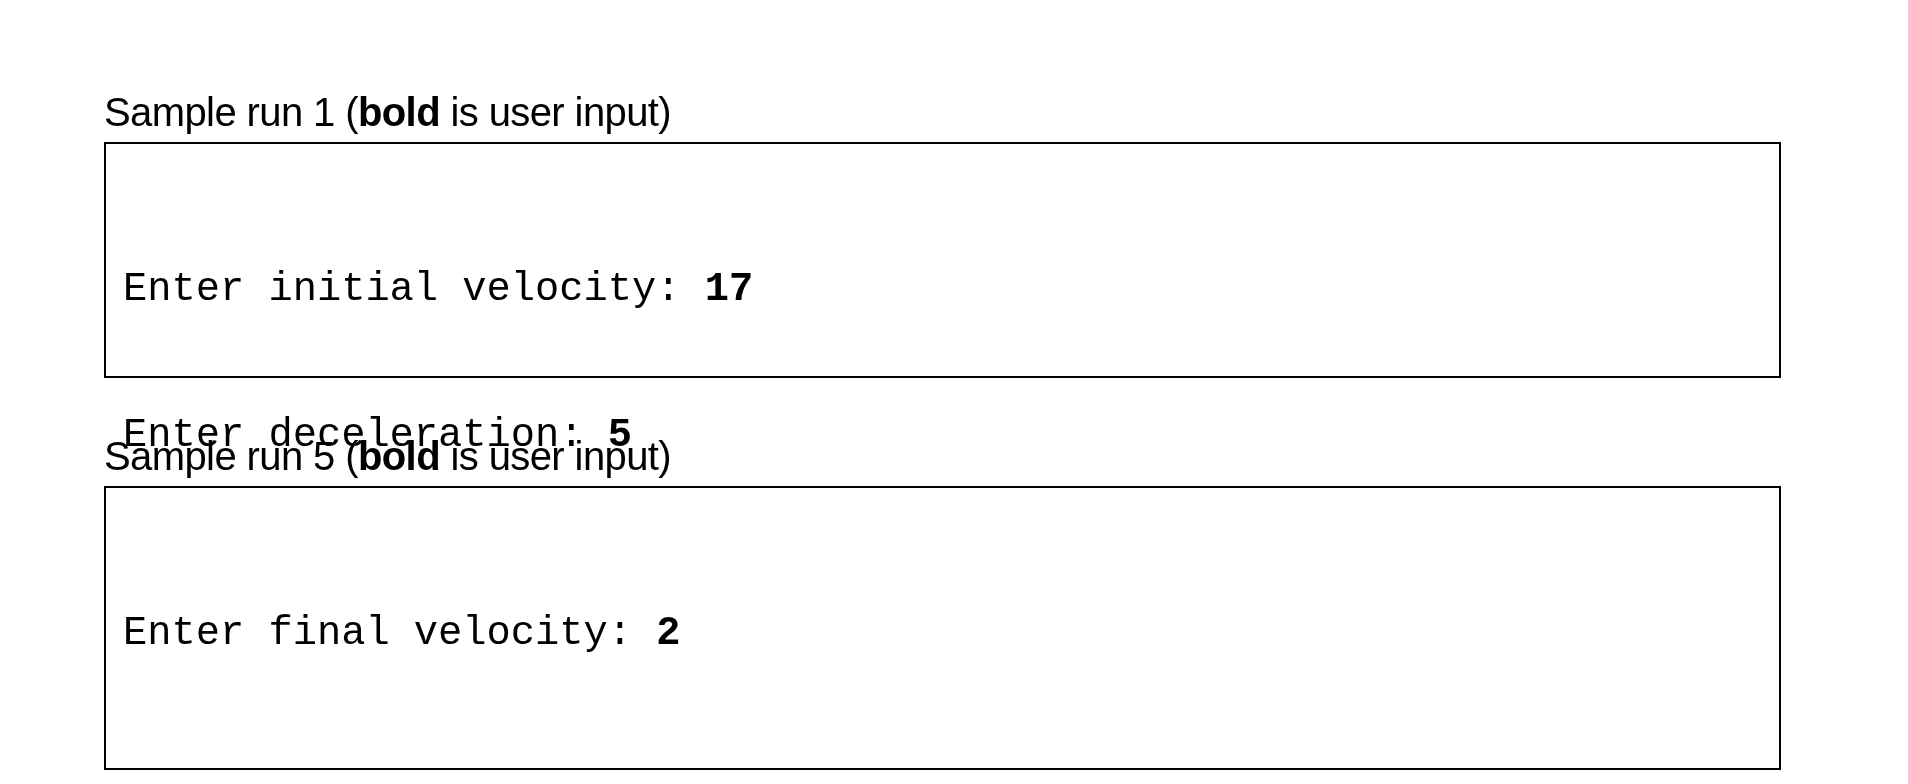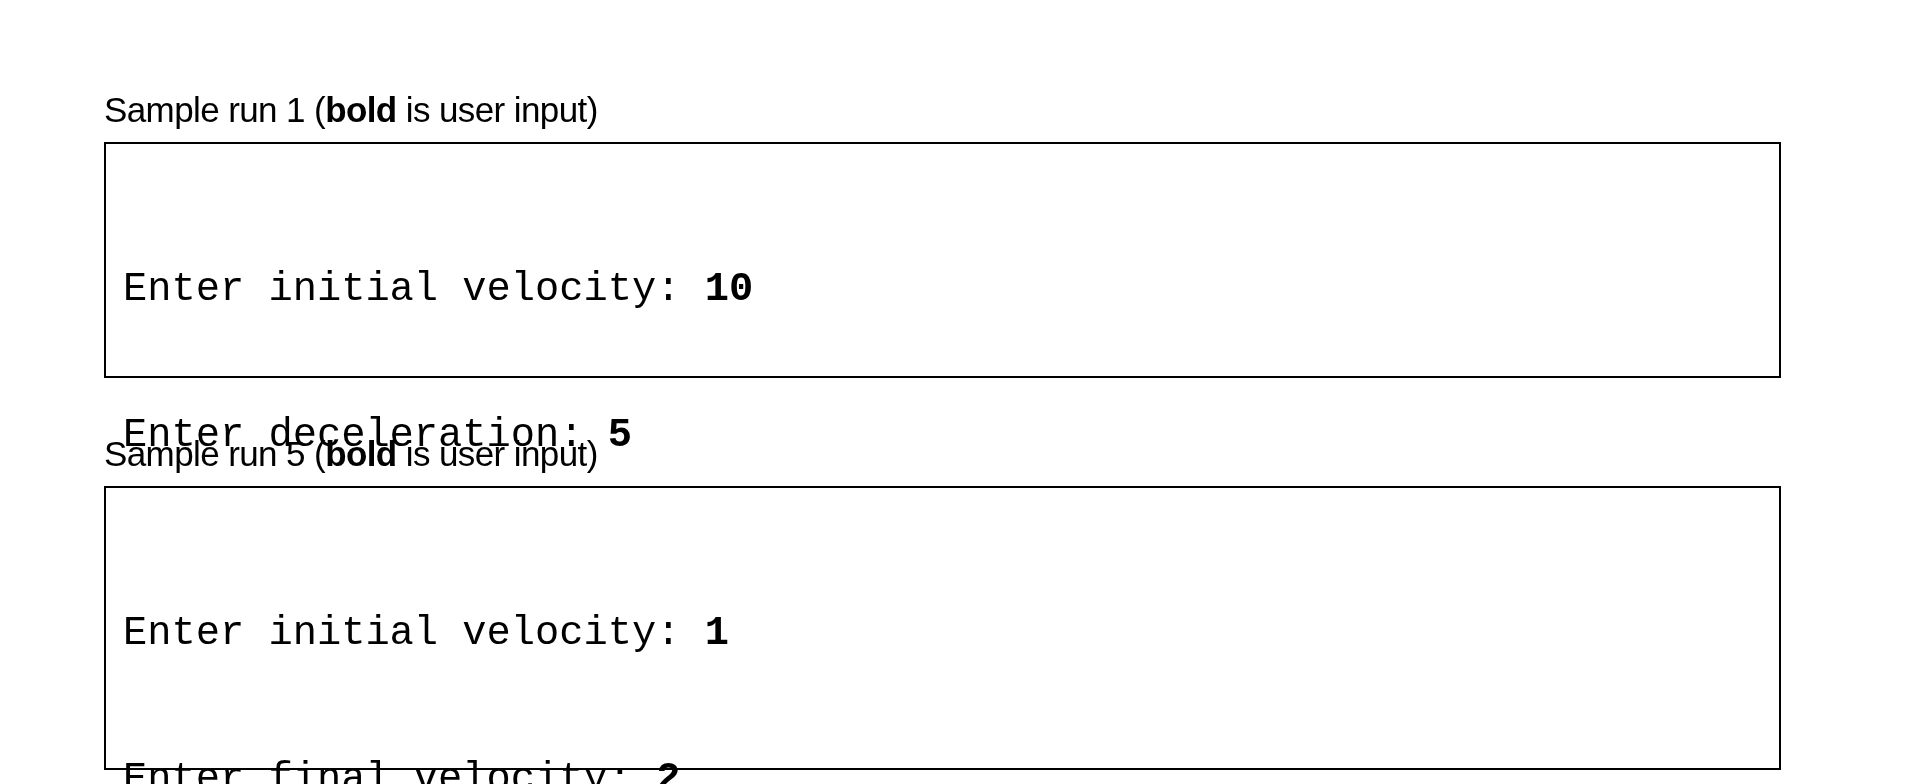--- a/index.html
+++ b/index.html
@@ -11,21 +11,21 @@
       width: 1908px;
       height: 784px;
       position: relative;
       overflow: hidden;
       color: #000000;
     }
     .heading {
       position: absolute;
       left: 104px;
       font-family: "Liberation Sans", sans-serif;
-      font-size: 35px;
+      font-size: 40px;
       line-height: 1;
       white-space: nowrap;
       letter-spacing: -0.6px;
     }
     .heading b { font-weight: bold; }
     .run-box {
       position: absolute;
       left: 104px;
       width: 1677px;
       border: 2px solid #000000;
@@ -43,29 +43,28 @@
     .line { display: block; height: 48.6px; }
     .input { font-weight: bold; }
   </style>
 </head>
 <body>
 
 <div class="heading" style="top:92px;"><span>Sample run 1 (</span><b>bold</b><span> is user input)</span></div>
 
 <div class="run-box" style="top:142px; height:236px;">
   <div class="console" style="top:24px;">
-    <span class="line"><span>Enter initial velocity: </span><span class="input">10</span></span>
+    <span class="line"><span>Enter initial velocity: </span><span class="input">17</span></span>
     <span class="line"><span>Enter deceleration: </span><span class="input">5</span></span>
     <span class="line"><span>Displacement is 9.9</span><span class="input"></span></span>
   </div>
 </div>
 
 <div class="heading" style="top:436px;"><span>Sample run 5 (</span><b>bold</b><span> is user input)</span></div>
 
 <div class="run-box" style="top:486px; height:284px;">
   <div class="console" style="top:24px;">
-    <span class="line"><span>Enter initial velocity: </span><span class="input">1</span></span>
     <span class="line"><span>Enter final velocity: </span><span class="input">2</span></span>
     
     
     
   </div>
 </div>
 
 </body></html>

